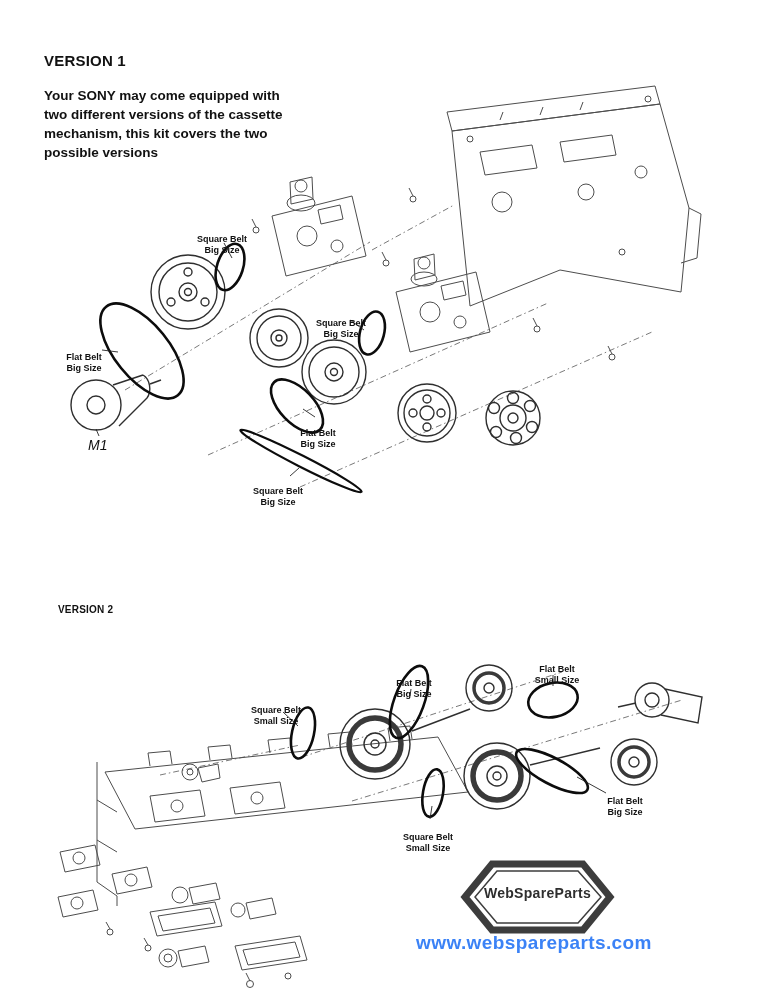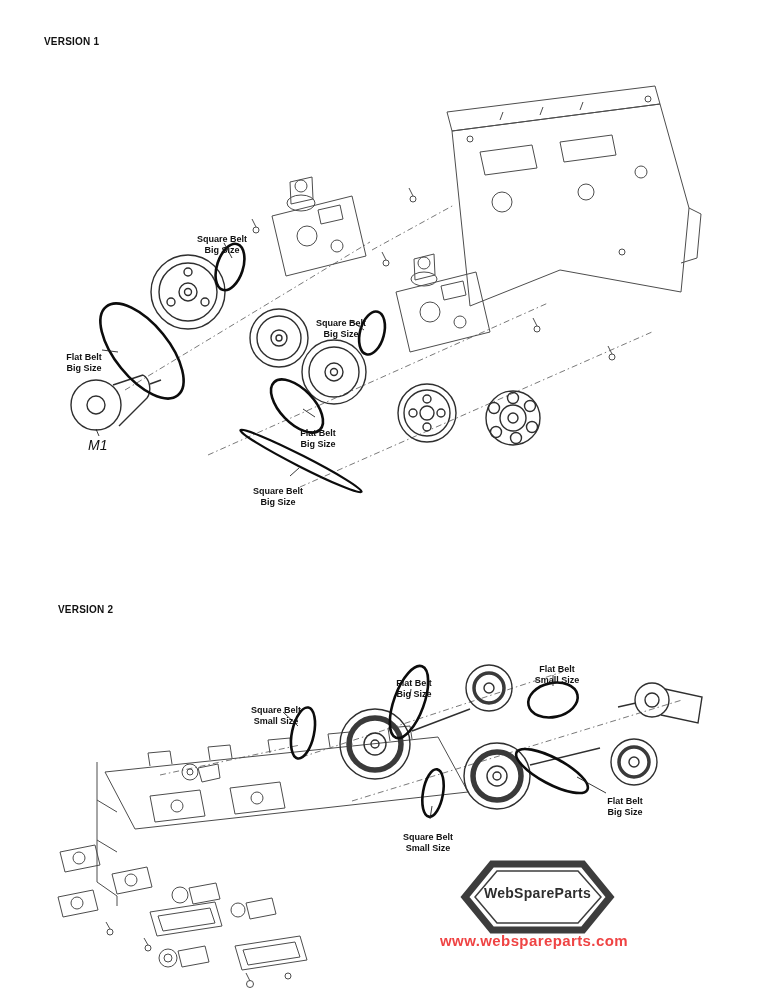--- a/index.html
+++ b/index.html
@@ -9,21 +9,21 @@
     width: 759px;
     height: 996px;
     margin: 0 auto;
     background: #ffffff;
     font-family: "Liberation Sans", sans-serif;
     color: #111;
     overflow: hidden;
   }
   .art { position: absolute; left: 0; top: 0; }
   .heading { position: absolute; font-weight: bold; letter-spacing: .2px; }
-  .heading.v1 { left: 44px; top: 36px; font-size: 10px; }
+  .heading.v1 { left: 44px; top: 52px; font-size: 15px; }
   .heading.v2 { left: 58px; top: 604px; font-size: 10px; text-align: center; }
   .desc {
     position: absolute; left: 44px; top: 86px; width: 300px;
     font-size: 13.5px; font-weight: bold; line-height: 1.42;
     white-space: pre-line;
   }
   .part-label {
     position: absolute; transform: translateX(-50%);
     font-size: 9px; font-weight: 600; line-height: 1.25;
     text-align: center; white-space: pre-line; color: #111; margin-top: 12px;
@@ -32,22 +32,22 @@
     position: absolute; left: 88px; top: 437px;
     font-size: 14px; font-style: italic;
   }
   .logo-text {
     position: absolute; left: 457px; top: 885px; width: 161px;
     text-align: center; font-size: 14px; font-weight: bold;
     color: #2e2e2e; letter-spacing: .3px;
   }
   .website {
     position: absolute; left: 414px; top: 932px; width: 240px;
-    text-align: center; font-size: 15px; font-weight: bold;
-    letter-spacing: .4px; color: #ef4444;
+    text-align: center; font-size: 19px; font-weight: bold;
+    letter-spacing: .4px; color: #3b82f6;
   }
 </style>
 </head>
 <body>
 
 <div class="canvas">
 
   <svg class="art" width="759" height="996" viewBox="0 0 759 996">
 
     <g>
@@ -270,20 +270,24 @@
       </g>
     </g>
 
     <g fill="none">
       <path d="M492,864 L583,864 L610,897 L583,930 L492,930 L465,897 Z" stroke="#3d3d3d" stroke-width="7"></path>
       <path d="M497,871 L578,871 L601,897 L578,923 L497,923 L475,897 Z" stroke="#3d3d3d" stroke-width="1.5"></path>
     </g>
   </svg>
 
   <div class="heading v1">VERSION 1</div>
+  <div class="desc">Your SONY may come equipped with
+two different versions of the cassette
+mechanism, this kit covers the two
+possible versions</div>
 
   <div class="part-label" style="left:222px; top:222px;">Square Belt
 Big Size</div>
   <div class="part-label" style="left:84px; top:340px;">Flat Belt
 Big Size</div>
   <div class="part-label" style="left:341px; top:306px;">Square Belt
 Big Size</div>
   <div class="part-label" style="left:318px; top:416px;">Flat Belt
 Big Size</div>
   <div class="part-label" style="left:278px; top:474px;">Square Belt

